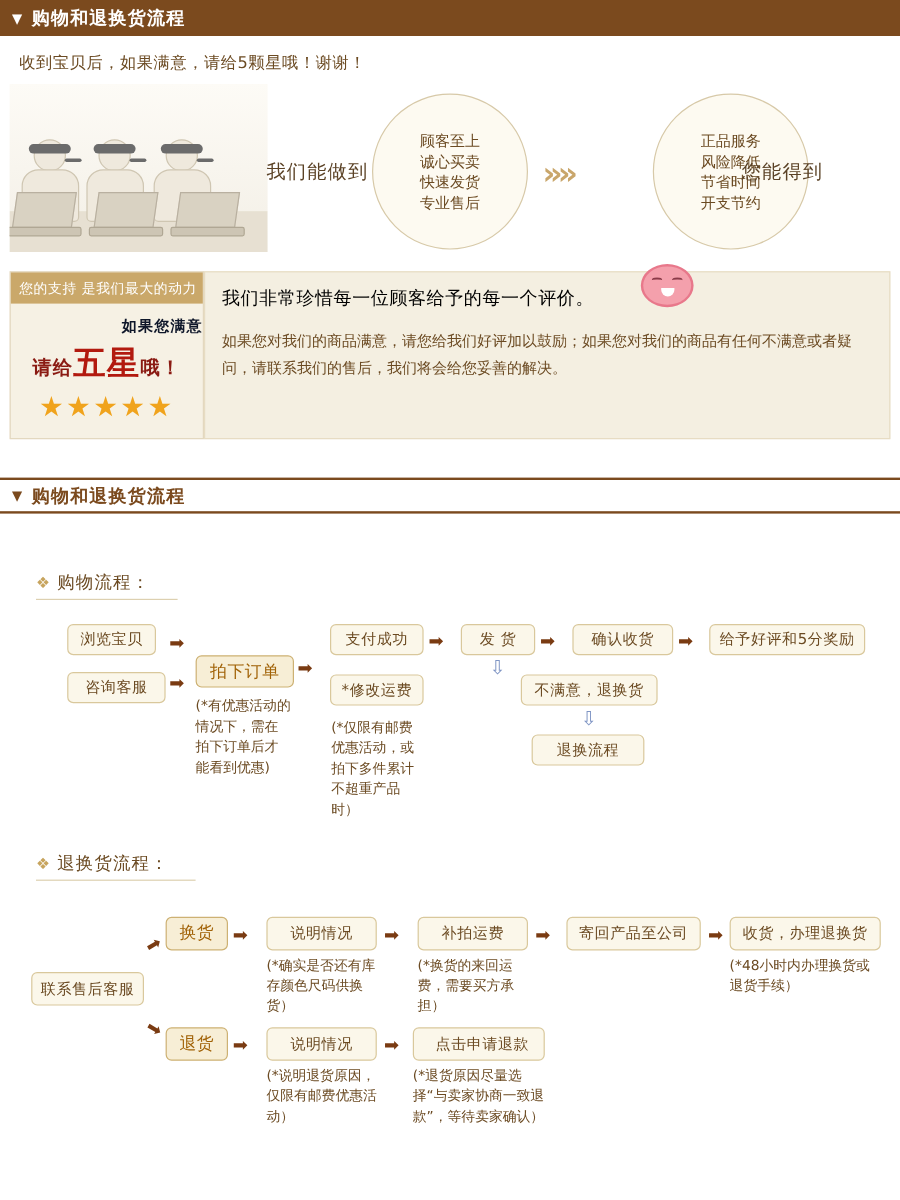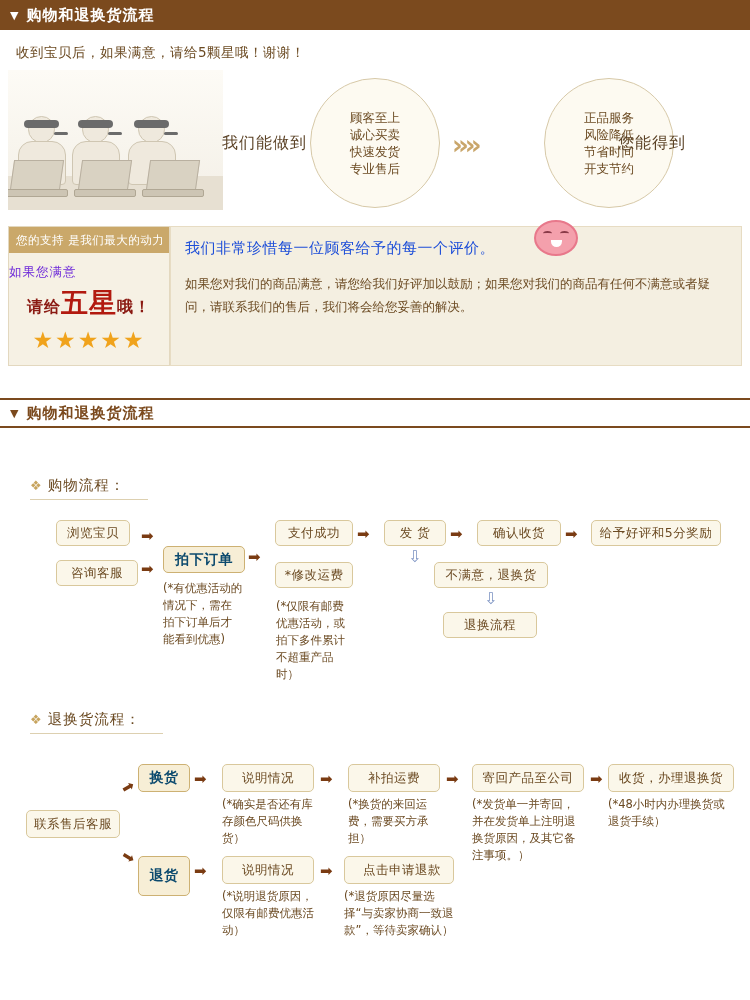--- a/index.html
+++ b/index.html
@@ -146,22 +146,22 @@
     width: 162px; height: 140px;
     background: #f6f1e4;
     border: 1px solid #e3d8bf;
   }
   .starbox .sbtop {
     height: 26px; background: #caa86a; color: #fff;
     font-size: 11.5px; display: flex; align-items: center;
     padding-left: 7px; letter-spacing: .5px;
   }
   .starbox .sb1 {
-    text-align: left; font-size: 12.5px; color: #6d28d9;
-    margin-top: 11px; letter-spacing: 1px;
+    text-align: right; font-size: 12.5px; color: #0f172a;
+    margin-top: 11px; letter-spacing: 1px; font-weight: bold;
   }
   .starbox .sb2 {
     text-align: center; margin-top: 4px;
     font-size: 16px; color: #8a1a12; font-weight: bold;
     letter-spacing: 1px;
   }
   .starbox .sb2 b { font-size: 27px; color: #b21a0f; }
   .starbox .stars {
     margin-top: 6px; text-align: center;
     font-size: 23px; color: #f0a31c; letter-spacing: 2px;
@@ -170,21 +170,21 @@
   
   .reviewbox {
     position: absolute;
     left: 170px; top: 196px;
     width: 572px; height: 140px;
     background: #f4efe1;
     border: 1px solid #e7dcc3;
     padding: 10px 14px;
   }
   .reviewbox .rtitle {
-    font-size: 15px; color: #1d4ed8; letter-spacing: .5px;
+    font-size: 15px; color: #000000; letter-spacing: .5px;
     margin-top: 2px;
   }
   .reviewbox .rbody {
     margin-top: 14px;
     font-size: 12.5px; line-height: 23px; color: #6b4a22;
   }
   .blushface {
     position: absolute; right: 170px; top: 186px;
     width: 46px; height: 40px;
   }
@@ -227,22 +227,22 @@
     color: #6b4a22;
     font-size: 12.5px;
     display: flex; align-items: center; justify-content: center;
     text-align: center;
     padding: 0 6px;
     letter-spacing: .5px;
   }
   .node.accent {
     background: #f7eed6;
     border: 1px solid #cdb173;
-    color: #0c4a6e;
-    font-weight: bold;
+    color: #a16207;
+    font-weight: normal;
     font-size: 14px;
   }
   .note {
     position: absolute;
     font-size: 11.5px;
     line-height: 17px;
     color: #6b4a22;
   }
   .arrow {
     position: absolute;
@@ -404,28 +404,27 @@
   <div class="note" style="left:222px; top:364px; width:96px;">(*确实是否还有库存颜色尺码供换货）</div>
 
   <div class="arrow" style="left:320px; top:340px;">➡</div>
 
   <div class="node" style="left:348px; top:332px; width:92px; height:28px;">补拍运费</div>
   <div class="note" style="left:348px; top:364px; width:100px;">(*换货的来回运费，需要买方承担）</div>
 
   <div class="arrow" style="left:446px; top:340px;">➡</div>
 
   <div class="node" style="left:472px; top:332px; width:112px; height:28px;">寄回产品至公司</div>
-  <div class="note" style="left:472px; top:364px; width:104px;">(*发货单一并寄回，并在发货单上注明退换货原因，及其它备注事项。）</div>
 
   <div class="arrow" style="left:590px; top:340px;">➡</div>
 
   <div class="node" style="left:608px; top:332px; width:126px; height:28px;">收货，办理退换货</div>
   <div class="note" style="left:608px; top:364px; width:126px;">(*48小时内办理换货或退货手续）</div>
 
-  <div class="node accent" style="left:138px; top:424px; width:52px; height:40px;">退货</div>
+  <div class="node accent" style="left:138px; top:424px; width:52px; height:28px;">退货</div>
   <div class="arrow" style="left:194px; top:432px;">➡</div>
 
   <div class="node" style="left:222px; top:424px; width:92px; height:28px;">说明情况</div>
   <div class="note" style="left:222px; top:456px; width:96px;">(*说明退货原因，仅限有邮费优惠活动）</div>
 
   <div class="arrow" style="left:320px; top:432px;">➡</div>
 
   <div class="node" style="left:344px; top:424px; width:110px; height:28px;padding-left:12px;">点击申请退款</div>
   <div class="note" style="left:344px; top:456px; width:118px;">(*退货原因尽量选择“与卖家协商一致退款”，等待卖家确认）</div>
 </div>

